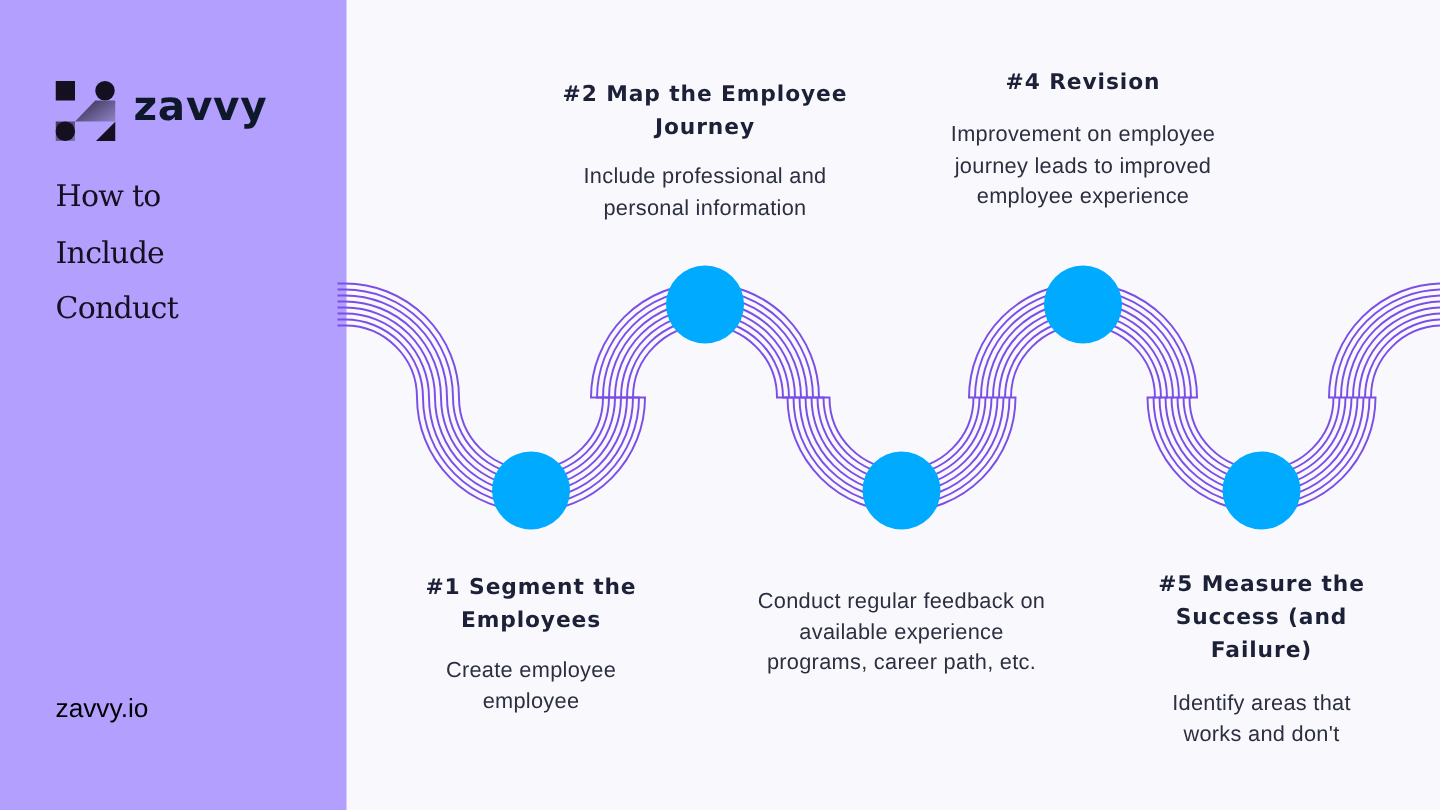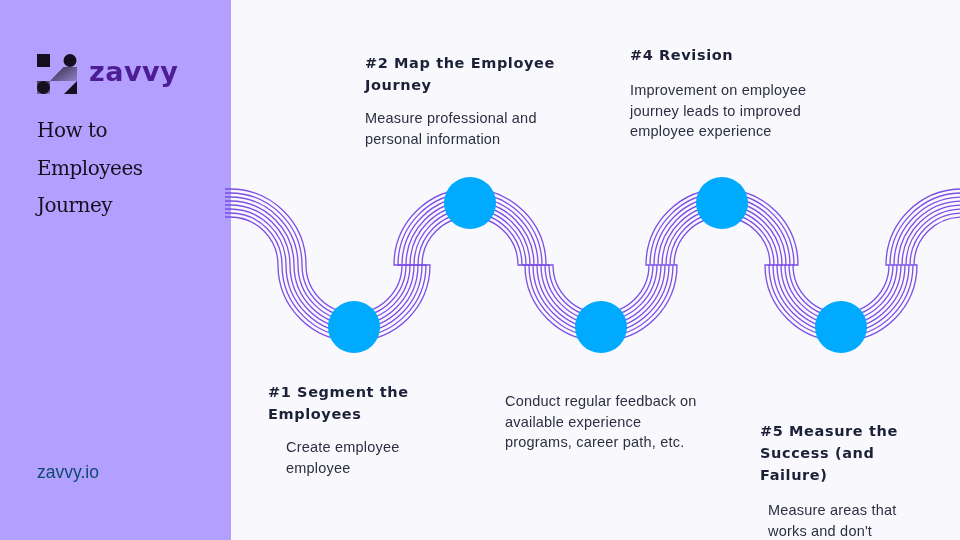--- a/index.html
+++ b/index.html
@@ -1,23 +1,23 @@
 <!DOCTYPE html>
 <html><head>
 <meta charset="utf-8">
 <style>
   html, body { margin:0; padding:0; }
   body { width:960px; height:540px; position:relative; overflow:hidden; background:#f9f9fd; font-family:"DejaVu Sans", sans-serif; }
   .sidebar { position:absolute; left:0; top:0; width:231px; height:540px; background:#b39ffd; }
   .logo { position:absolute; left:37px; top:54px; width:40px; height:40px; }
-  .brand { position:absolute; left:89px; top:56px; font-family:"DejaVu Sans", sans-serif; font-weight:bold; font-size:27px; color:#4c1d95; letter-spacing:0.5px; }
+  .brand { position:absolute; left:89px; top:56px; font-family:"DejaVu Sans", sans-serif; font-weight:bold; font-size:27px; color:#0f172a; letter-spacing:0.5px; }
   .title { position:absolute; left:37px; top:112px; width:190px; font-family:"DejaVu Serif", serif; font-size:20px; line-height:37.5px; color:#14101f; letter-spacing:-0.5px; }
-  .site { position:absolute; left:37px; top:462px; font-family:"Liberation Sans", sans-serif; font-size:17.5px; color:#0c4a6e; }
+  .site { position:absolute; left:37px; top:462px; font-family:"Liberation Sans", sans-serif; font-size:17.5px; color:#000000; }
   .wave { position:absolute; left:0; top:0; }
-  .step { position:absolute; text-align:left; color:#1e2238; }
+  .step { position:absolute; text-align:center; color:#1e2238; }
   .step .h { font-family:"DejaVu Sans", sans-serif; font-weight:bold; font-size:14.5px; line-height:22px; letter-spacing:0.6px; color:#1c2138; }
   .step .d { font-family:"Liberation Sans", sans-serif; font-size:14.5px; line-height:20.5px; margin-top:12px; color:#2c2f40; letter-spacing:0.2px; }
 </style>
 </head>
 <body>
 
 <div class="sidebar">
   <svg class="logo" viewBox="0 0 40 40">
     <defs>
       <linearGradient id="lg" x1="0" y1="0" x2="1" y2="1">
@@ -27,22 +27,22 @@
     </defs>
     <rect x="0" y="0" width="13" height="13" fill="#14101f"></rect>
     <circle cx="33" cy="6.5" r="6.5" fill="#14101f"></circle>
     <path d="M26.5 13 L40 13 L40 27 L13 27 L13 40 L0 40 L0 27 L13 27 Z" fill="url(#lg)"></path>
     <circle cx="6.5" cy="33.5" r="6.5" fill="#14101f"></circle>
     <path d="M27 40 L40 27 L40 40 Z" fill="#14101f"></path>
   </svg>
   <div class="brand">zavvy</div>
   <div class="title">
     <div>How to</div>
-    <div>Employees</div>
-    <div>Journey</div>
+    <div>Include</div>
+    <div>Conduct</div>
   </div>
   <div class="site">zavvy.io</div>
 </div>
 
 <svg class="wave" width="960" height="540" viewBox="0 0 960 540">
   <g fill="none" stroke="#7b4fe6" stroke-width="1.3">
 
     <g id="w">
     <path d="M 225 189 L 230 189 A 76 76 0 0 1 306 265 L 306 265 A 48 48 0 0 0 402 265 L 394 265 A 76 76 0 0 1 546 265 L 553 265 A 48 48 0 0 0 649 265 L 646 265 A 76 76 0 0 1 798 265 L 793 265 A 48 48 0 0 0 889 265 L 886 265 A 76 76 0 0 1 1038 265 "></path>
         <path d="M 225 193 L 230 193 A 72 72 0 0 1 302 265 L 302 265 A 52 52 0 0 0 406 265 L 398 265 A 72 72 0 0 1 542 265 L 549 265 A 52 52 0 0 0 653 265 L 650 265 A 72 72 0 0 1 794 265 L 789 265 A 52 52 0 0 0 893 265 L 890 265 A 72 72 0 0 1 1034 265 "></path>
@@ -62,25 +62,25 @@
     <circle cx="841" cy="327" r="26"></circle>
   </g>
 </svg>
 
 <div class="step" style="left:268px; top:381px; width:172px;">
   <div class="h">#1 Segment the Employees</div>
   <div class="d" style="padding:0 18px;">Create employee employee</div>
 </div>
 <div class="step" style="left:365px; top:52px; width:210px;">
   <div class="h">#2 Map the Employee Journey</div>
-  <div class="d" style="margin-top:12px;">Measure professional and personal information</div>
+  <div class="d" style="margin-top:12px;">Include professional and personal information</div>
 </div>
 <div class="step" style="left:505px; top:379px; width:192px;">
   <div class="d">Conduct regular feedback on available experience programs, career path, etc.</div>
 </div>
 <div class="step" style="left:630px; top:44px; width:184px;">
   <div class="h">#4 Revision</div>
   <div class="d" style="margin-top:14px;">Improvement on employee journey leads to improved employee experience</div>
 </div>
-<div class="step" style="left:760px; top:379px; width:162px;margin-top:41px;">
+<div class="step" style="left:760px; top:379px; width:162px;">
   <div class="h">#5 Measure the Success (and Failure)</div>
-  <div class="d" style="margin-top:14px; padding:0 8px;">Measure areas that works and don't</div>
+  <div class="d" style="margin-top:14px; padding:0 8px;">Identify areas that works and don't</div>
 </div>
 
 </body></html>

